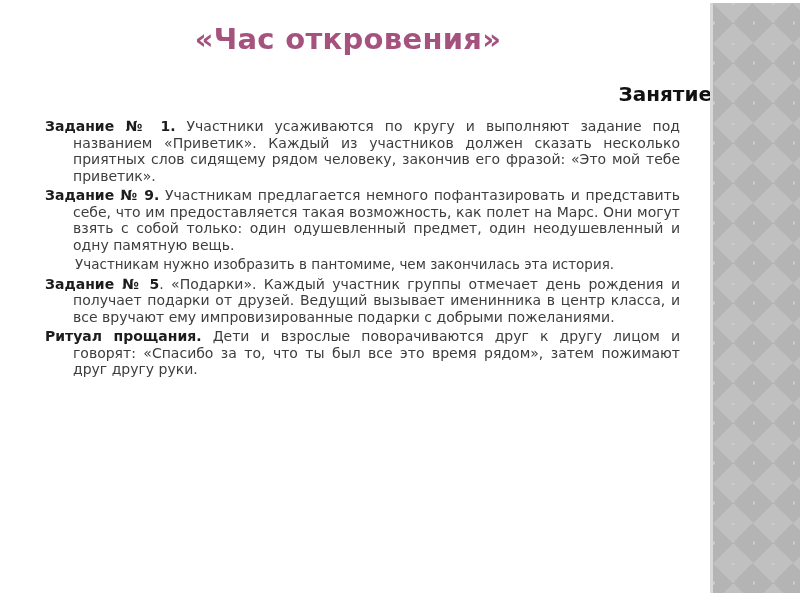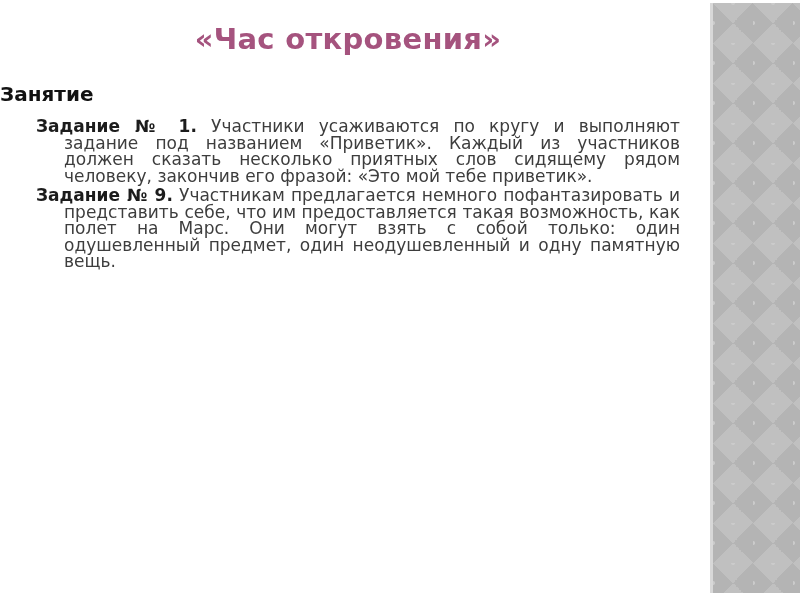--- a/index.html
+++ b/index.html
@@ -20,36 +20,36 @@
     margin: 22px 16px 0 0;
     text-align: center;
     font-size: 29px;
     line-height: 34px;
     font-weight: bold;
     color: var(--title, #a5537e);
     letter-spacing: 0.3px;
   }
   .subtitle {
     margin: 26px 0 0 0;
-    text-align: left;
+    text-align: right;
     font-size: 20px;
     line-height: 24px;
     font-weight: bold;
     color: #121212;
   }
   .paragraphs {
     margin-top: 12px;
     padding: 0 32px;
   }
   p.task {
-    margin: 0 0 3px 4px;
+    margin: 0 0 3px 13px;
     padding-left: 28px;
     text-indent: -28px;
     text-align: justify;
-    font-size: 17px;
+    font-size: 14px;
     line-height: 16.5px;
     color: var(--text, #3d3d3d);
   }
   p.task.no-gap { margin-bottom: 0; }
   p.task .lead {
     font-weight: bold;
     color: var(--lead, #1c1c1c);
   }
   p.task-sub {
     margin: 0 0 3px 0;
@@ -81,20 +81,23 @@
     <h1 class="title">«Час откровения»</h1>
     <h2 class="subtitle">Занятие</h2>
 
     <div class="paragraphs">
 
       <p class="task"><span class="lead">Задание № 1.</span><span> Участники усаживаются по кругу и выполняют задание под названием «Приветик». Каждый из участников должен сказать несколько приятных слов сидящему рядом человеку, закончив его фразой: «Это мой тебе приветик».</span></p>
 
 
       <p class="task"><span class="lead">Задание № 9.</span><span> Участникам предлагается немного пофантазировать и представить себе, что им предоставляется такая возможность, как полет на Марс. Они могут взять с собой только: один одушевленный предмет, один неодушевленный и одну памятную вещь.</span></p>
 
+      <p class="task-sub">Участникам нужно изобразить в пантомиме, чем закончилась эта история.</p>
 
+      <p class="task"><span class="lead">Задание № 5</span><span>. «Подарки». Каждый участник группы отмечает день рождения и получает подарки от друзей. Ведущий вызывает именинника в центр класса, и все вручают ему импровизированные подарки с добрыми пожеланиями.</span></p>
 
+      <p class="task"><span class="lead">Ритуал прощания.</span><span> Дети и взрослые поворачиваются друг к другу лицом и говорят: «Спасибо за то, что ты был все это время рядом», затем пожимают друг другу руки.</span></p>
 
     </div>
   </div>
 
   <div class="decor-strip"></div>
 </div>
 
 </body></html>

